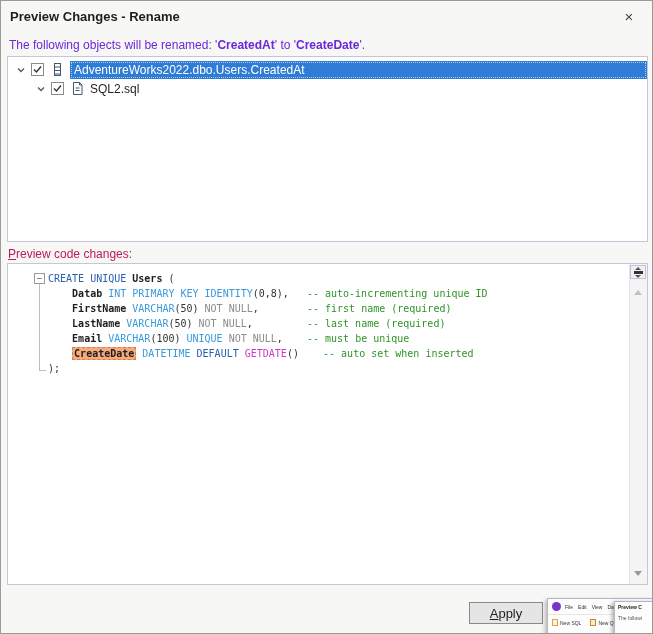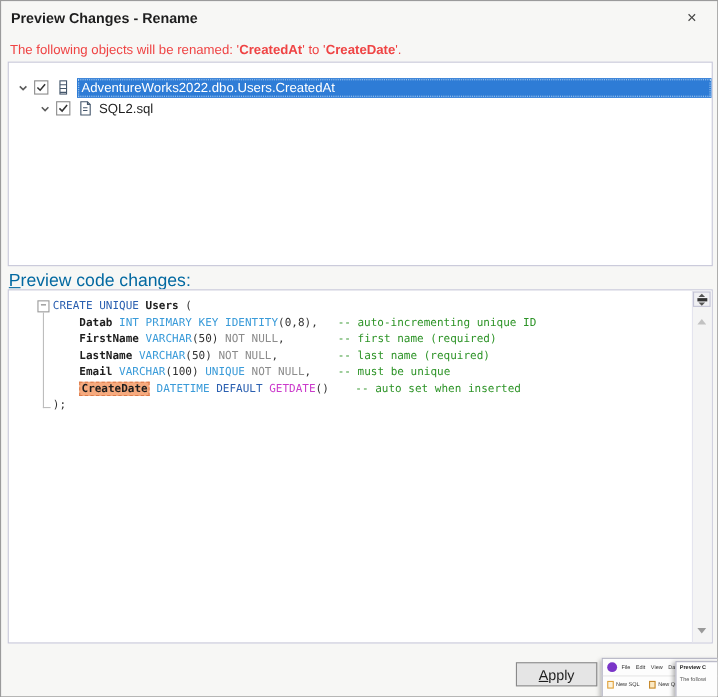--- a/index.html
+++ b/index.html
@@ -6,41 +6,41 @@
   body{width:653px;height:634px;overflow:hidden;font-family:"Liberation Sans",sans-serif;}
   .dialog{position:relative;width:653px;height:634px;box-sizing:border-box;
           background:#f7f7f5;border:1px solid #9b9b9b;overflow:hidden;}
 
   
   .title{position:absolute;left:9px;top:8px;font-size:13px;font-weight:bold;color:#1e1e1e;}
   .close-btn{position:absolute;right:12px;top:4px;width:22px;height:22px;display:flex;
              align-items:center;justify-content:center;font-size:15px;color:#444;cursor:default;}
 
   
-  .intro{position:absolute;left:8px;top:37px;font-size:12px;color:#ef4444;white-space:pre;}
+  .intro{position:absolute;left:8px;top:37px;font-size:12px;color:#6d28d9;white-space:pre;}
   .intro b{font-weight:bold;}
 
   
   .tree-panel{position:absolute;left:6px;top:55px;width:641px;height:186px;box-sizing:border-box;
               background:#fff;border:1px solid #c6c6d8;overflow:hidden;}
   .tree-row{display:flex;align-items:center;height:19px;font-size:12px;color:#1e1e1e;}
-  .tree-row.r1{padding-left:7px;margin-top:13px;}
+  .tree-row.r1{padding-left:7px;margin-top:3px;}
   .tree-row.r2{padding-left:27px;}
   .tree-row.r3{padding-left:47px;}
   .spacer16{width:16px;height:1px;flex:none;}
   .chev{width:12px;height:12px;margin-right:4px;flex:none;}
   .cbx{width:13px;height:13px;flex:none;margin-right:6px;box-sizing:border-box;
        border:1px solid #8a8a8a;background:#fff;display:flex;align-items:center;justify-content:center;}
   .treeicon{width:15px;height:15px;flex:none;margin-right:5px;}
   .sel-label{flex:1;background:#2e7cd6;color:#fff;padding:2px 4px;outline:1px dotted #a9cdf0;outline-offset:-2px;white-space:pre;}
   .plain-label{white-space:pre;}
   .hl-yellow{background:#ffe100;color:#1e1e1e;padding:1px 1px;}
 
   
-  .code-label{position:absolute;left:7px;top:246px;font-size:16px;color:#0369a1;}
+  .code-label{position:absolute;left:7px;top:246px;font-size:12px;color:#be185d;}
   .accel{text-decoration:underline;}
   .code-panel{position:absolute;left:6px;top:262px;width:641px;height:322px;box-sizing:border-box;
               background:#fff;border:1px solid #c6c6d8;overflow:hidden;}
   .code-area{position:absolute;left:0;top:0;right:18px;bottom:0;padding:7px 0 0 40px;
              font-family:"DejaVu Sans Mono",monospace;font-size:10px;color:#323232;}
   .code-line{white-space:pre;height:15px;line-height:15px;}
   .tk-kw{color:#2a5fb0;}
   .tk-ty{color:#3a9bd9;}
   .tk-op{color:#8c8c8c;}
   .tk-cm{color:#2e9428;}

